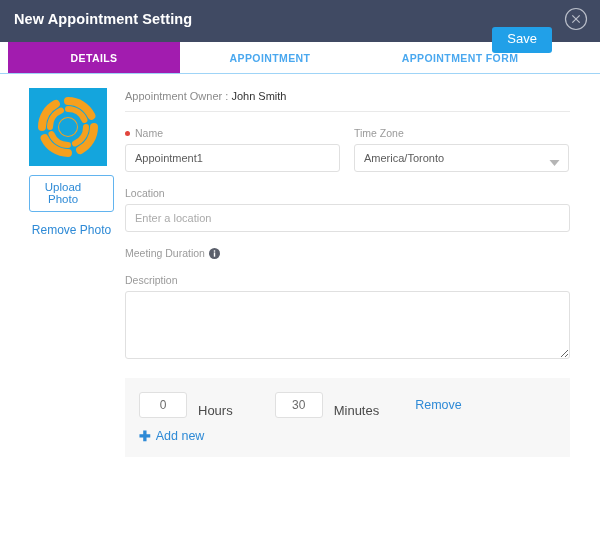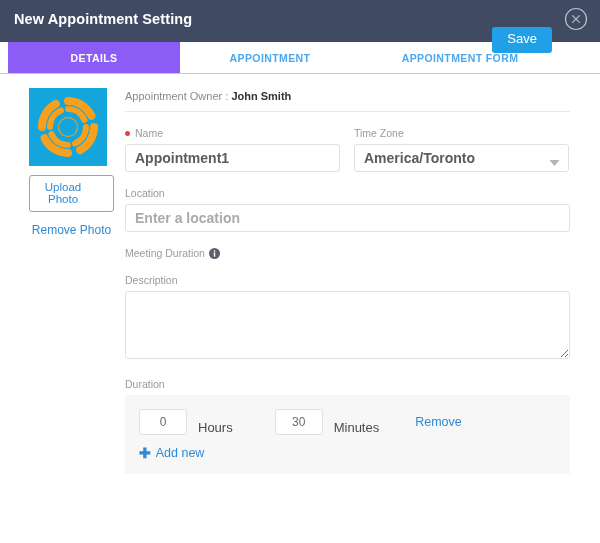--- a/index.html
+++ b/index.html
@@ -61,21 +61,21 @@
     align-items: center;
     justify-content: center;
     font-size: 10.5px;
     font-weight: bold;
     letter-spacing: 0.4px;
     color: #4aa8ef;
     cursor: pointer;
     user-select: none;
   }
   .tab.active {
-    background: #8b5cf6;
+    background: #a21caf;
     color: #ffffff;
   }
   .tab-details { width: 172px; }
   .tab-availability { width: 180px; }
   .tab-form { width: 200px; }
 
   
   .content {
     display: flex;
     padding-top: 14px;
@@ -117,21 +117,21 @@
   .formcol {
     flex: 1;
     padding-right: 30px;
   }
 
   .owner-line {
     font-size: 11px;
     color: #8a8a8a;
     padding-top: 2px;
   }
-  .owner-name { color: #333333; font-weight: bold; text-align: right; }
+  .owner-name { color: #333333; font-weight: normal; text-align: right; }
   .divider {
     height: 1px;
     background: #e9e9e9;
     margin-top: 9px;
   }
 
   .row { display: flex; gap: 14px; margin-top: 15px; }
   .field-name { width: 215px; }
   .field-tz   { width: 215px; }
 
@@ -152,26 +152,25 @@
   }
   .info-icon { display: inline-flex; }
   .info-icon svg { display: block; }
 
   .tinput {
     width: 100%;
     height: 28px;
     border: 1px solid #e0e0e0;
     border-radius: 3px;
     background: #ffffff;
-    font-size: 14px;
+    font-size: 11px;
     color: #5b5b5b;
     padding: 0 9px;
     font-family: "Liberation Sans", sans-serif;
     outline: none;
-    font-weight: bold;
   }
   .tinput::placeholder { color: #aaaaaa; }
 
   .block { margin-top: 15px; }
   .w-full { width: 100%; }
   .w-headline { width: 215px; }
 
   .tarea {
     width: 100%;
     height: 68px;
@@ -330,21 +329,20 @@
         </span>
       </div>
     </div>
 
     <div class="block">
       <div class="flabel">Description</div>
       <textarea class="tarea" placeholder="" style=""></textarea>
     </div>
 
     <div class="block">
-      <div class="flabel">Duration</div>
       <div class="duration-panel">
         <div class="duration-row">
           <input class="num-input" type="text" value="0" style="">
           <span class="unit-label">Hours</span>
           <span class="gap-mid"></span>
           <input class="num-input" type="text" value="30" style="">
           <span class="unit-label">Minutes</span>
           <span class="remove-link">Remove</span>
         </div>
         <div class="addnew">

